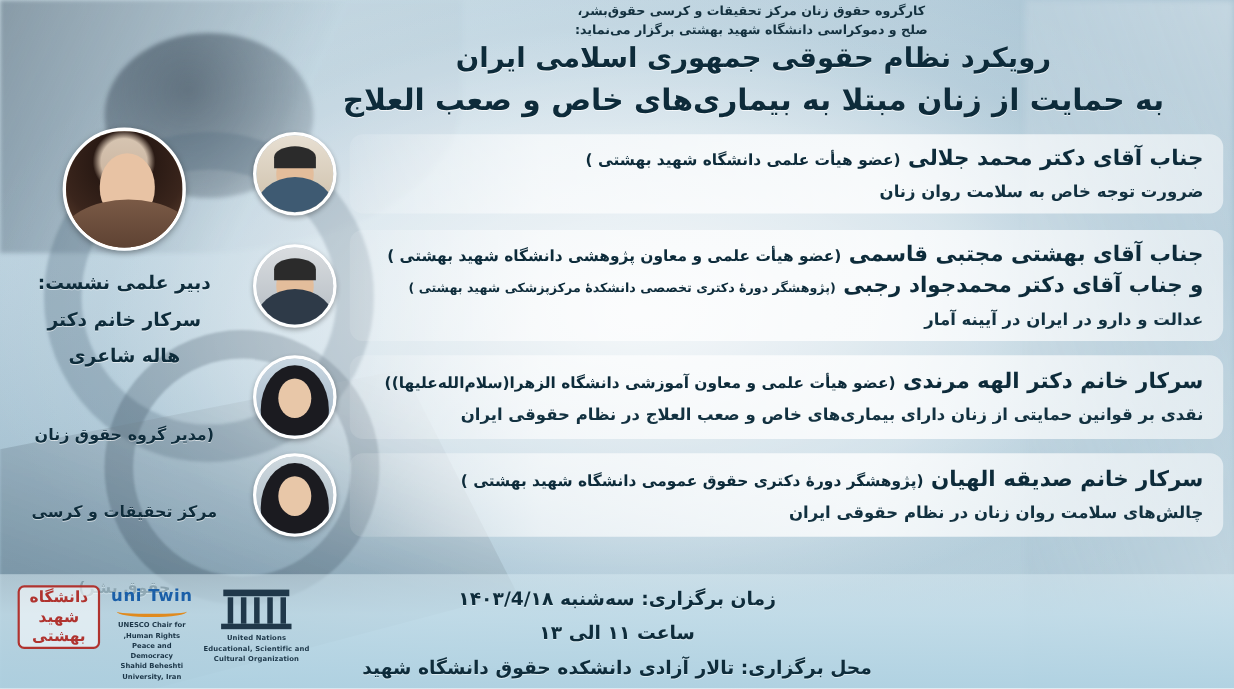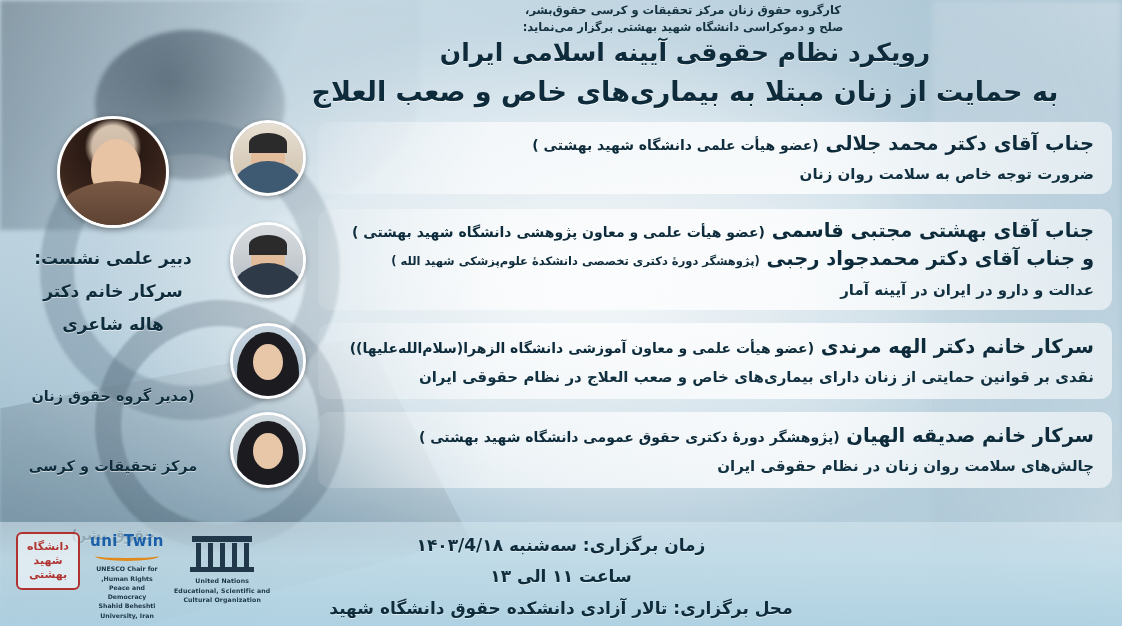--- a/index.html
+++ b/index.html
@@ -217,43 +217,43 @@
   }
   .unitwin-mark {
     font-size: 15px; font-weight: 700; color: #1b5fa8; letter-spacing: .5px;
   }
   .unitwin-swoosh {
     width: 64px; height: 10px; margin: 1px auto 3px;
     border-bottom: 3px solid #e08a1e; border-radius: 0 0 50% 50%;
   }
   .unitwin-cap { font-size: 6.2px; line-height: 1.5; font-weight: 700; }
   .sbu-logo {
-    width: 64px; height: 58px; border: 2px solid #b0332f; border-radius: 6px;
+    width: 75px; height: 58px; border: 2px solid #b0332f; border-radius: 6px;
     display: flex; align-items: center; justify-content: center;
-    color: #b0332f; font-size: 11px; font-weight: 700; text-align: center;
+    color: #b0332f; font-size: 14px; font-weight: 700; text-align: center;
     line-height: 1.3; padding: 3px; background: rgba(255,255,255,0.55);
   }
 </style>
 </head>
 <body>
 
 <div id="poster">
 
   <div class="bg-tube bg-deco"></div>
   <div class="bg-shape bg-disc"></div>
   <div class="bg-shape bg-ring1"></div>
   <div class="bg-shape bg-ring2"></div>
   <div class="bg-lap"></div>
   <div class="bg-right-blur"></div>
   <div class="veil"></div>
 
   <div class="header">
     <div class="org-line">کارگروه حقوق زنان مرکز تحقیقات و کرسی حقوق‌بشر،</div>
     <div class="org-line">صلح و دموکراسی دانشگاه شهید بهشتی برگزار می‌نماید:</div>
-    <div class="title-main">رویکرد نظام حقوقی آیینه اسلامی ایران</div>
+    <div class="title-main">رویکرد نظام حقوقی جمهوری اسلامی ایران</div>
     <div class="title-sub">به حمایت از زنان مبتلا به بیماری‌های خاص و صعب العلاج</div>
   </div>
 
   <div class="secretary">
     <div class="sec-photo">
       <div class="hair"></div>
       <div class="face"></div>
       <div class="scarf"></div>
     </div>
     <div class="sec-text">
@@ -285,21 +285,21 @@
     </div>
 
     <div class="row row-2">
       <div class="row-band">
         <div class="speaker-name">
           <span>جناب آقای بهشتی مجتبی قاسمی</span>
           <span class="affil">(عضو هیأت علمی و معاون پژوهشی دانشگاه شهید بهشتی )</span>
         </div>
         <div class="speaker-name">
           <span>و جناب آقای دکتر محمدجواد رجبی</span>
-          <span class="affil-sm">(پژوهشگر دورهٔ دکتری تخصصی دانشکدهٔ علوم‌پزشکی شهید الله )</span>
+          <span class="affil-sm">(پژوهشگر دورهٔ دکتری تخصصی دانشکدهٔ مرکز‌پزشکی شهید بهشتی )</span>
         </div>
         <div class="speaker-topic">عدالت و دارو در ایران در آیینه آمار</div>
       </div>
       <div class="avatar av-2">
         <div class="bgf"></div>
         <div class="head"></div>
         <div class="hairm"></div>
         <div class="body"></div>
       </div>
     </div>

